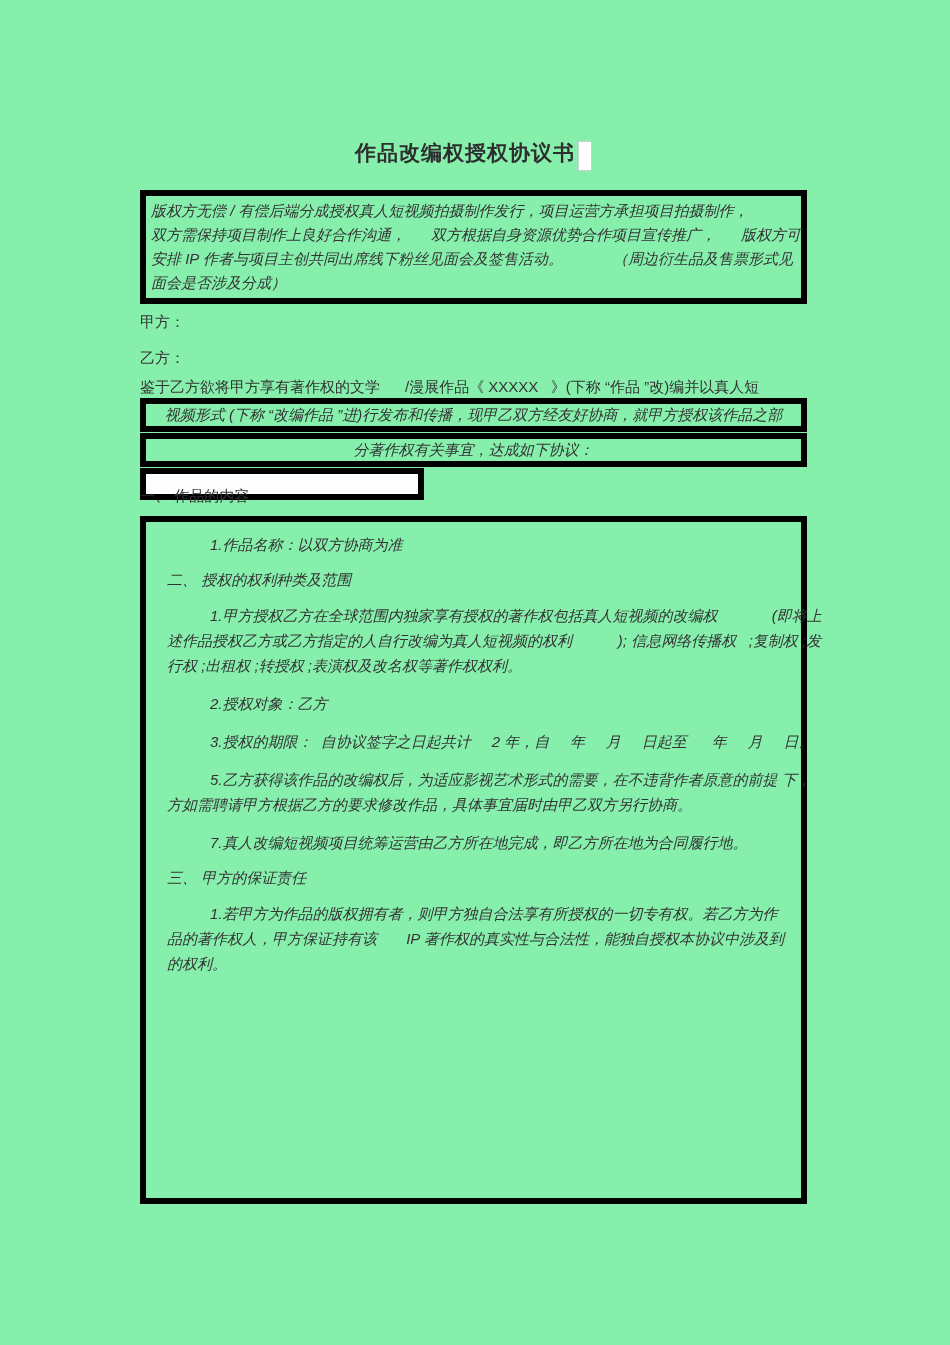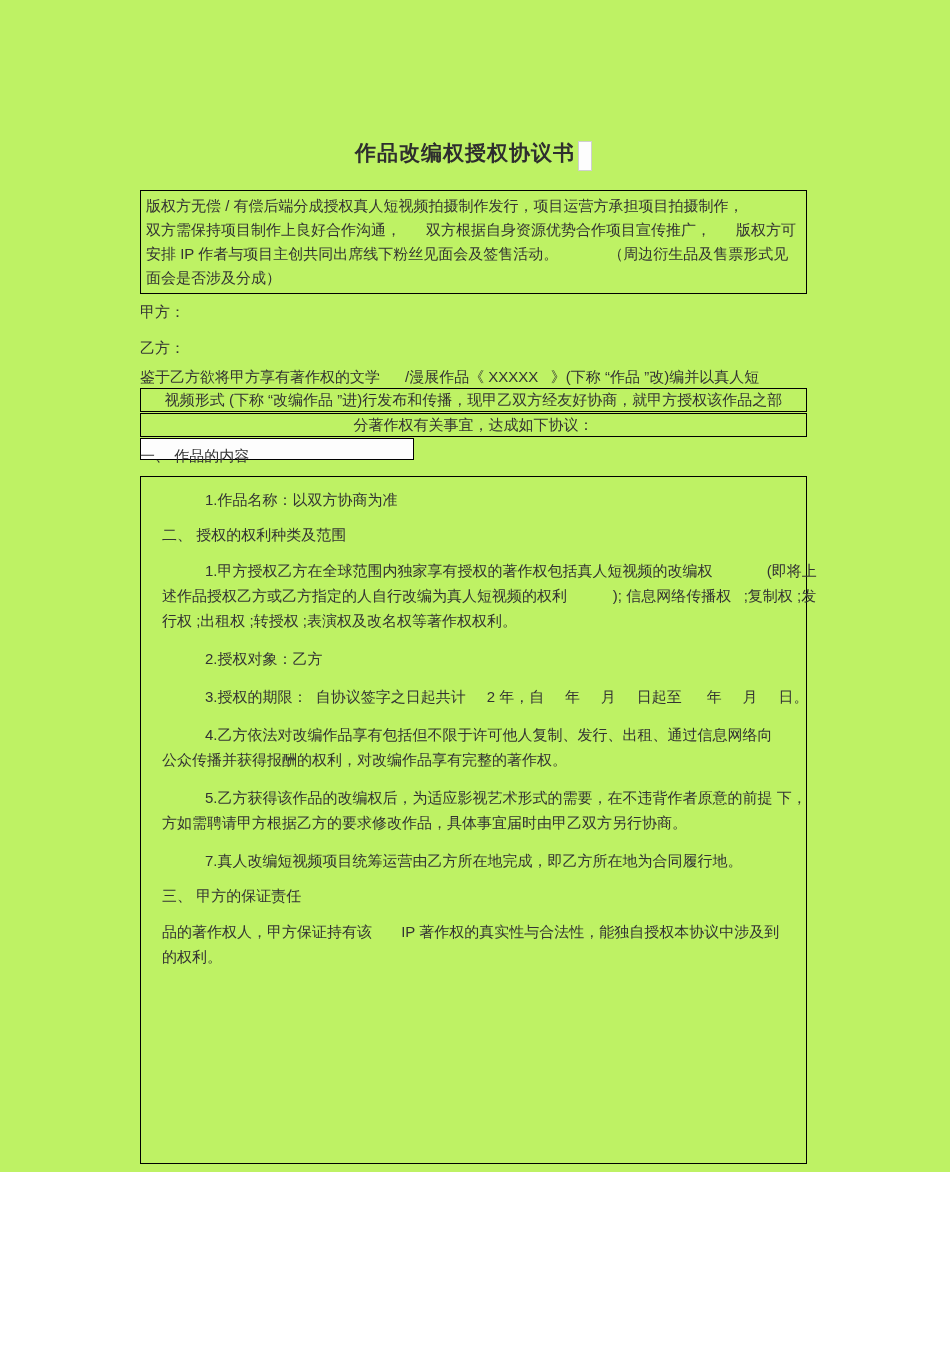--- a/index.html
+++ b/index.html
@@ -1,29 +1,29 @@
 <!DOCTYPE html>
 <html><head>
 <meta charset="utf-8">
 <style>
   html,body { margin:0; padding:0; background:#ffffff; }
   .page {
-    position:relative; width:950px; height:1172px; background:#bef264;
+    position:relative; width:950px; height:1345px; background:#86efac;
     font-family:"Liberation Sans","DejaVu Sans",sans-serif;
     color:#333333; overflow:hidden;
   }
   .content { position:absolute; left:140px; top:136px; width:667px; }
   .title-row { text-align:center; height:34px; line-height:34px; }
   .doc-title { font-size:21px; font-weight:bold; color:#2e2e2e; letter-spacing:1px; }
   .title-blank {
     display:inline-block; width:12px; height:28px; vertical-align:middle;
     border:1px solid #cfcfcf; margin-left:3px; background:#fdfdfd;
   }
   .ln { white-space:pre; font-size:15px; line-height:25px; }
-  .box { border:1px solid #000000; }
+  .box { border:6px solid #000000;font-style:italic; }
   .intro-box { margin-top:20px; padding:3px 5px; }
   .intro-box .ln { line-height:24px; }
   .party { margin-top:8px; line-height:20px; }
   .party.b { margin-top:16px; }
   .whereas1 { margin-top:9px; line-height:20px; }
   .line-box { margin-top:1px; padding:1px 3px; }
   .line-box .ln { line-height:20px;text-align:center; }
   .blank-box { margin-top:1px; width:272px; height:20px; background:#fdfdfd; }
   .sec-hd { position:relative; margin-top:-14px; font-size:15px; line-height:20px; white-space:pre; }
   .sec-hd.inside { margin-top:0; margin-bottom:13px; }
@@ -76,33 +76,30 @@
         <div class="ln">述作品授权乙方或乙方指定的人自行改编为真人短视频的权利           ); 信息网络传播权   ;复制权 ;发</div>
         <div class="ln">行权 ;出租权 ;转授权 ;表演权及改名权等著作权权利。</div>
       </div>
       <div class="blk">
         <div class="ln fl">2.授权对象：乙方</div>
       </div>
       <div class="blk">
         <div class="ln fl">3.授权的期限：  自协议签字之日起共计     2 年，自     年     月     日起至      年     月     日。</div>
       </div>
       <div class="blk">
-        <div class="ln fl">4.乙方依法对改编作品享有包括但不限于许可他人复制、发行、出租、通过信息网络向</div>
-        <div class="ln">公众传播并获得报酬的权利，对改编作品享有完整的著作权。</div>
-      </div>
-      <div class="blk">
         <div class="ln fl">5.乙方获得该作品的改编权后，为适应影视艺术形式的需要，在不违背作者原意的前提 下，</div>
         <div class="ln">方如需聘请甲方根据乙方的要求修改作品，具体事宜届时由甲乙双方另行协商。</div>
       </div>
       <div class="blk">
         <div class="ln fl">7.真人改编短视频项目统筹运营由乙方所在地完成，即乙方所在地为合同履行地。</div>
       </div>
 
       <div class="sec-hd inside">三、 甲方的保证责任</div>
 
       <div class="blk">
+        <div class="ln fl">1.若甲方为作品的版权拥有者，则甲方独自合法享有所授权的一切专有权。若乙方为作</div>
         <div class="ln">品的著作权人，甲方保证持有该       IP 著作权的真实性与合法性，能独自授权本协议中涉及到</div>
         <div class="ln">的权利。</div>
       </div>
 
     </div>
   </div>
 </div>
 
 </body></html>

